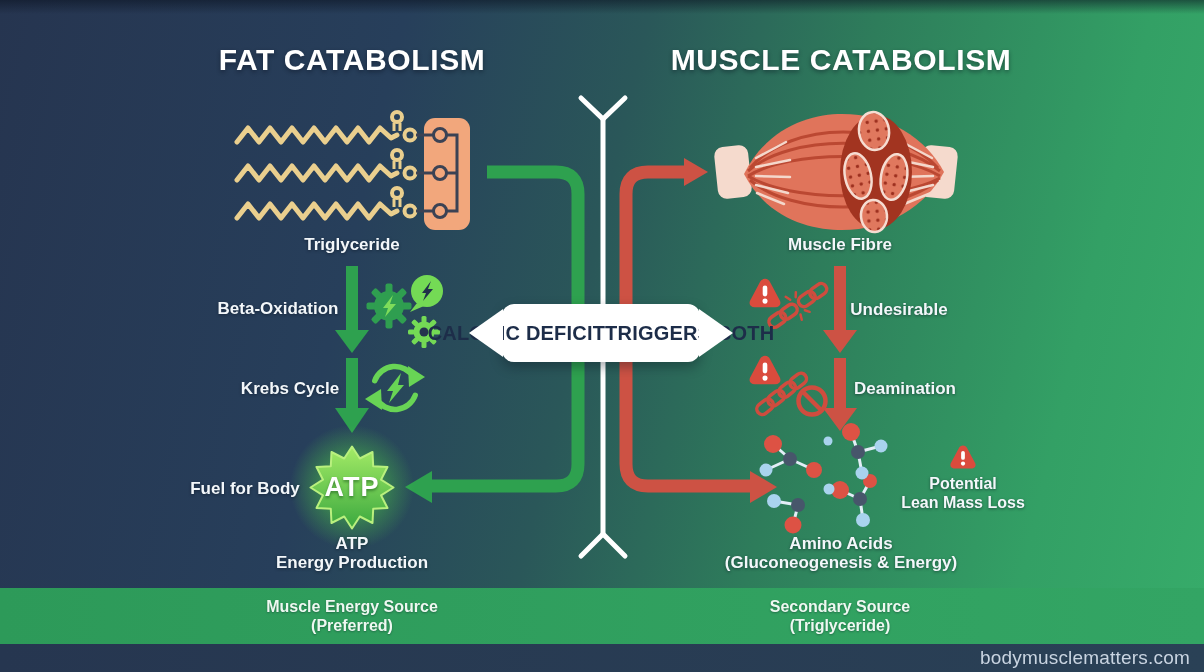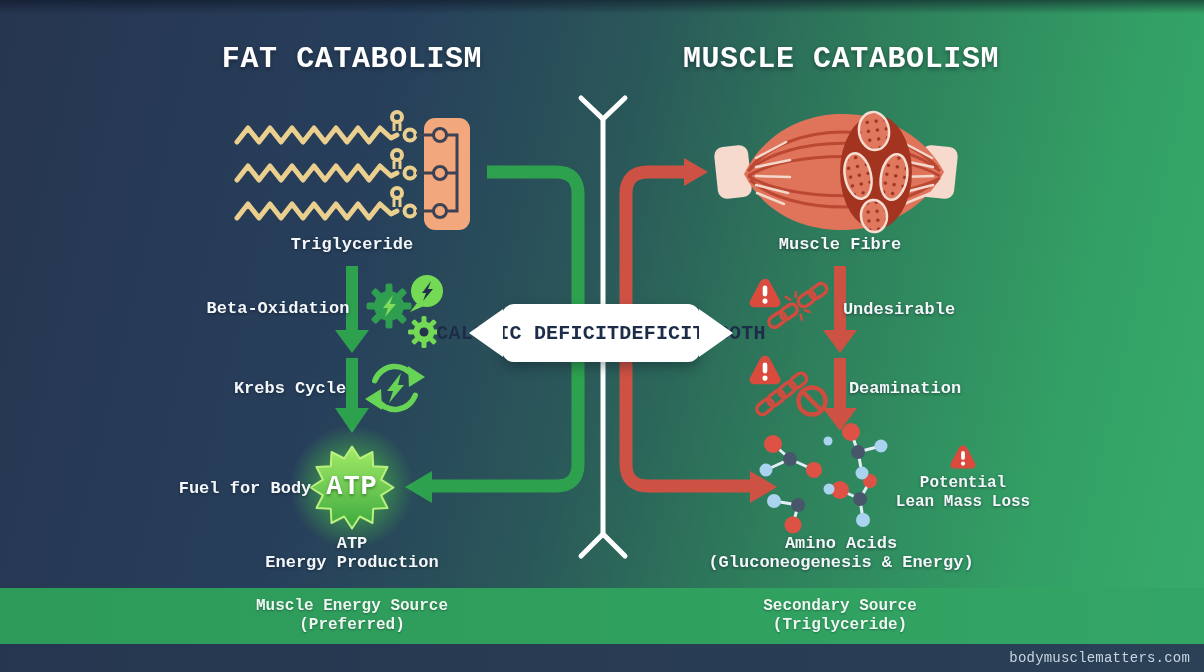--- a/index.html
+++ b/index.html
@@ -1,17 +1,17 @@
 <!DOCTYPE html>
 <html><head>
 <meta charset="utf-8">
 <style>
   html,body{margin:0;padding:0;background:#111;}
   .stage{position:relative;width:1204px;height:672px;overflow:hidden;
-    font-family:Liberation Mono, monospace;
+    font-family:Liberation Sans, sans-serif;
     background:linear-gradient(103deg,#263550 0%,#273f5b 30%,#2a5759 48%,#2e7d5b 65%,#33a065 85%,#37ac6a 100%);}
   .stage::before{content:"";position:absolute;left:0;top:0;right:0;height:14px;z-index:6;
     background:linear-gradient(to bottom,rgba(10,18,32,.55),rgba(10,18,32,0));pointer-events:none;}
   svg.art{position:absolute;left:0;top:0;z-index:1;}
   .lbl{position:absolute;transform:translate(-50%,-50%);color:#f3f7fa;font-size:17px;font-weight:600;
     white-space:nowrap;text-align:center;z-index:4;text-shadow:0 1px 3px rgba(8,16,28,.5);line-height:19px;}
   .title{font-size:30px;font-weight:700;letter-spacing:.6px;color:#fff;text-shadow:0 2px 4px rgba(8,16,28,.45);}
   .atp-badge{position:absolute;left:352px;top:487px;transform:translate(-50%,-50%);z-index:5;
     color:#fff;font-size:27px;font-weight:700;letter-spacing:1px;text-shadow:0 2px 3px rgba(20,80,25,.55);}
   .banner{position:absolute;left:502px;top:304px;width:198px;height:58px;background:#fff;border-radius:12px;
@@ -22,21 +22,21 @@
     border-top:24px solid transparent;border-bottom:24px solid transparent;}
   .banner-arrow.left{left:-33px;border-right:34px solid #fff;}
   .banner-arrow.right{right:-33px;border-left:34px solid #fff;}
   .legend-band{position:absolute;left:0;top:588px;width:1204px;height:56px;z-index:2;
     background:linear-gradient(90deg,#2d9a59,#33a564);display:block;}
   .legend-item{position:absolute;top:50%;transform:translate(-50%,-50%);text-align:center;color:#eef8f1;
     font-size:16px;font-weight:600;line-height:19px;text-shadow:0 1px 2px rgba(8,16,28,.35);white-space:nowrap;}
   .footer-bar{position:absolute;left:0;top:644px;width:1204px;height:28px;z-index:2;
     background:linear-gradient(90deg,#263650,#2a4156);}
   .footer-site{position:absolute;right:14px;top:50%;transform:translateY(-50%);
-    color:#c9d4e1;font-size:14px;letter-spacing:.2px;}
+    color:#c9d4e1;font-size:19px;letter-spacing:.2px;}
 </style>
 </head>
 <body>
 
 <div class="stage">
 
   <svg class="art" width="1204" height="672" viewBox="0 0 1204 672">
     <defs>
       <linearGradient id="starGrad" x1="0" y1="446" x2="0" y2="529" gradientUnits="userSpaceOnUse">
         <stop offset="0" stop-color="#a5ec66"></stop>
@@ -287,21 +287,21 @@
   </div>
   <div class="lbl" style="left:963px;top:493px;font-size:16px;text-align:center;">
     <div>Potential</div>
     <div>Lean Mass Loss</div>
   </div>
 
   <div class="banner">
     <div class="banner-arrow left"></div>
     <div class="banner-arrow right"></div>
     <div class="banner-line">CALORIC DEFICIT</div>
-    <div class="banner-line">DEFICIT BOTH</div>
+    <div class="banner-line">TRIGGERS BOTH</div>
   </div>
 
   <div class="legend-band">
     <div class="legend-item" style="left:352px;">
       <div>Muscle Energy Source</div>
       <div>(Preferred)</div>
     </div>
     <div class="legend-item" style="left:840px;">
       <div>Secondary Source</div>
       <div>(Triglyceride)</div>

